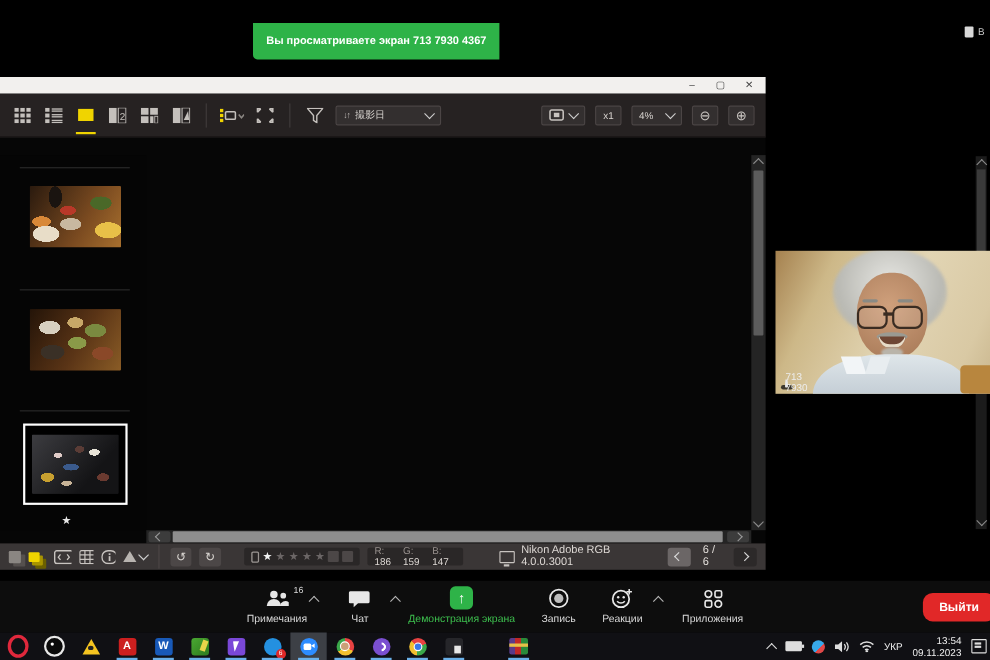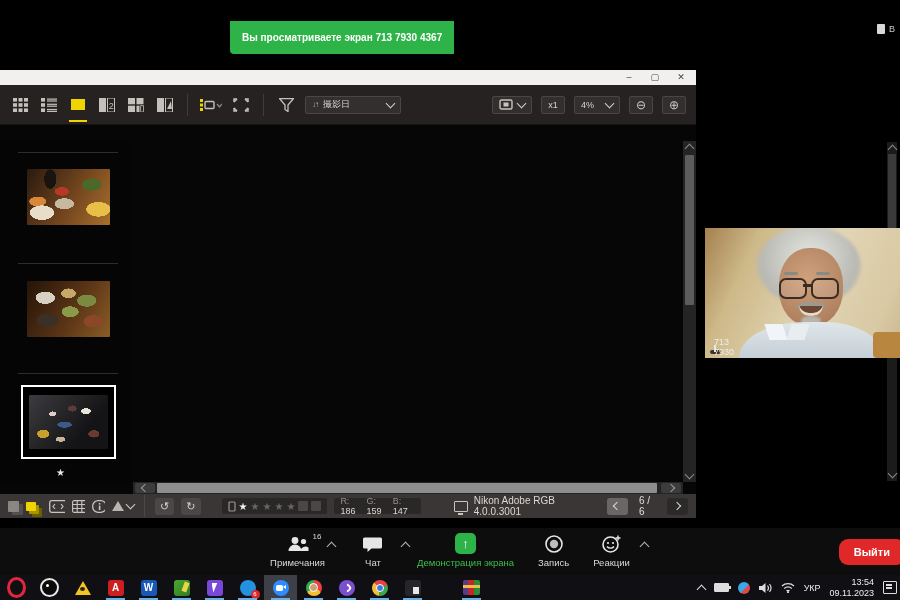--- a/index.html
+++ b/index.html
@@ -730,20 +730,31 @@
         <circle cx="9.5" cy="10.5" r="7.5" fill="none" stroke="#e6e6e6" stroke-width="1.6"></circle>
         <circle cx="7" cy="9" r="1.1" fill="#e6e6e6"></circle>
           <circle cx="12" cy="9" r="1.1" fill="#e6e6e6"></circle>
         <path d="M6 12.5 a4.5 4.5 0 0 0 7 0" fill="none" stroke="#e6e6e6" stroke-width="1.4"></path>
         <path d="M17 1.5 v5 M14.5 4 h5" stroke="#e6e6e6" stroke-width="1.4"></path>
       </svg>
       <span class="chev-up zchev"></span>
     </span>
     <span>Реакции</span>
   </div>
+  <div class="zbtn" style="margin-left:12px;">
+    <span class="irow">
+      <svg width="20" height="20" fill="none" stroke="#e6e6e6" stroke-width="1.5">
+        <circle cx="6" cy="6" r="3"></circle>
+          <rect x="12" y="3" width="6" height="6" rx="1.5"></rect>
+        <rect x="3" y="12" width="6" height="6" rx="1.5"></rect>
+          <circle cx="15" cy="15" r="3"></circle>
+      </svg>
+    </span>
+    <span>Приложения</span>
+  </div>
 </div>
 <div class="leave-btn" style="top:539px;">Выйти</div>
 
 <div class="taskbar">
   <div class="ticon">
       <span class="op-ring"></span>
     </div>
   <div class="ticon">
       <span class="targ"></span>
     </div>

